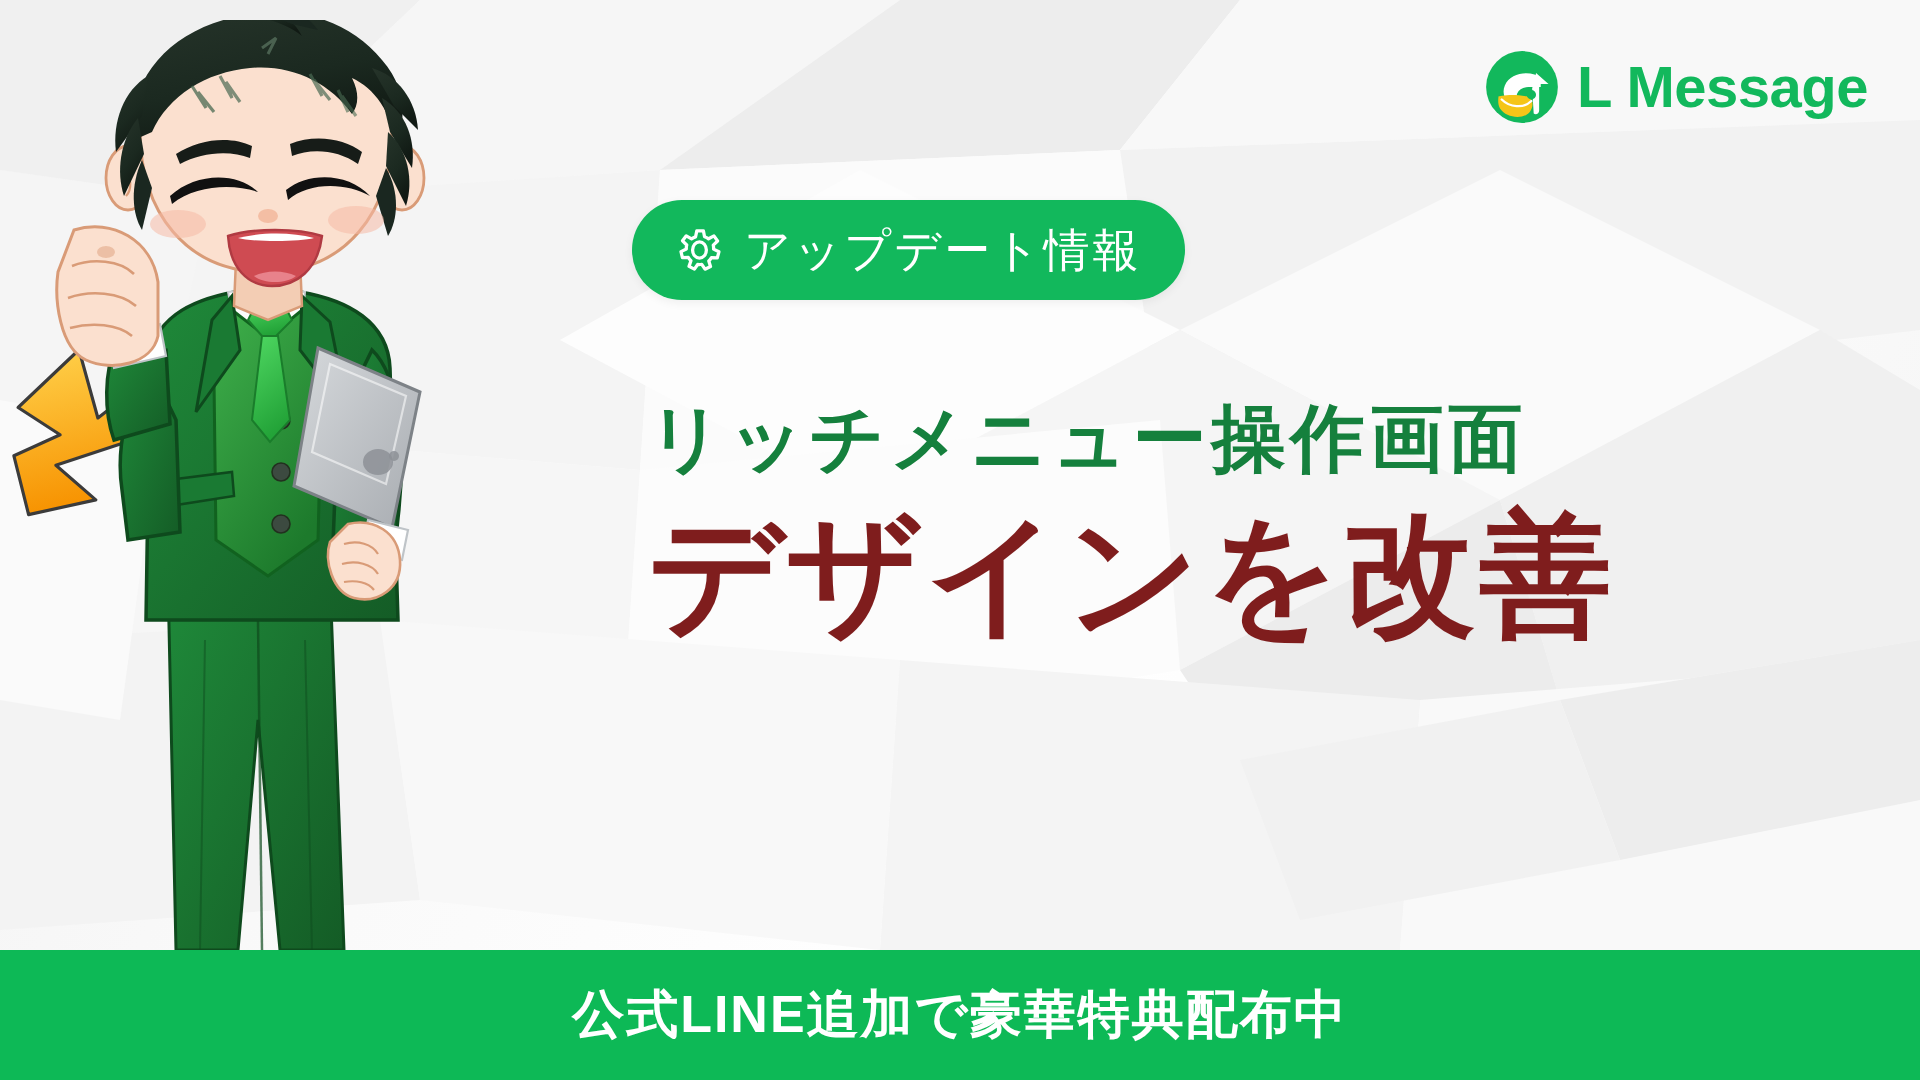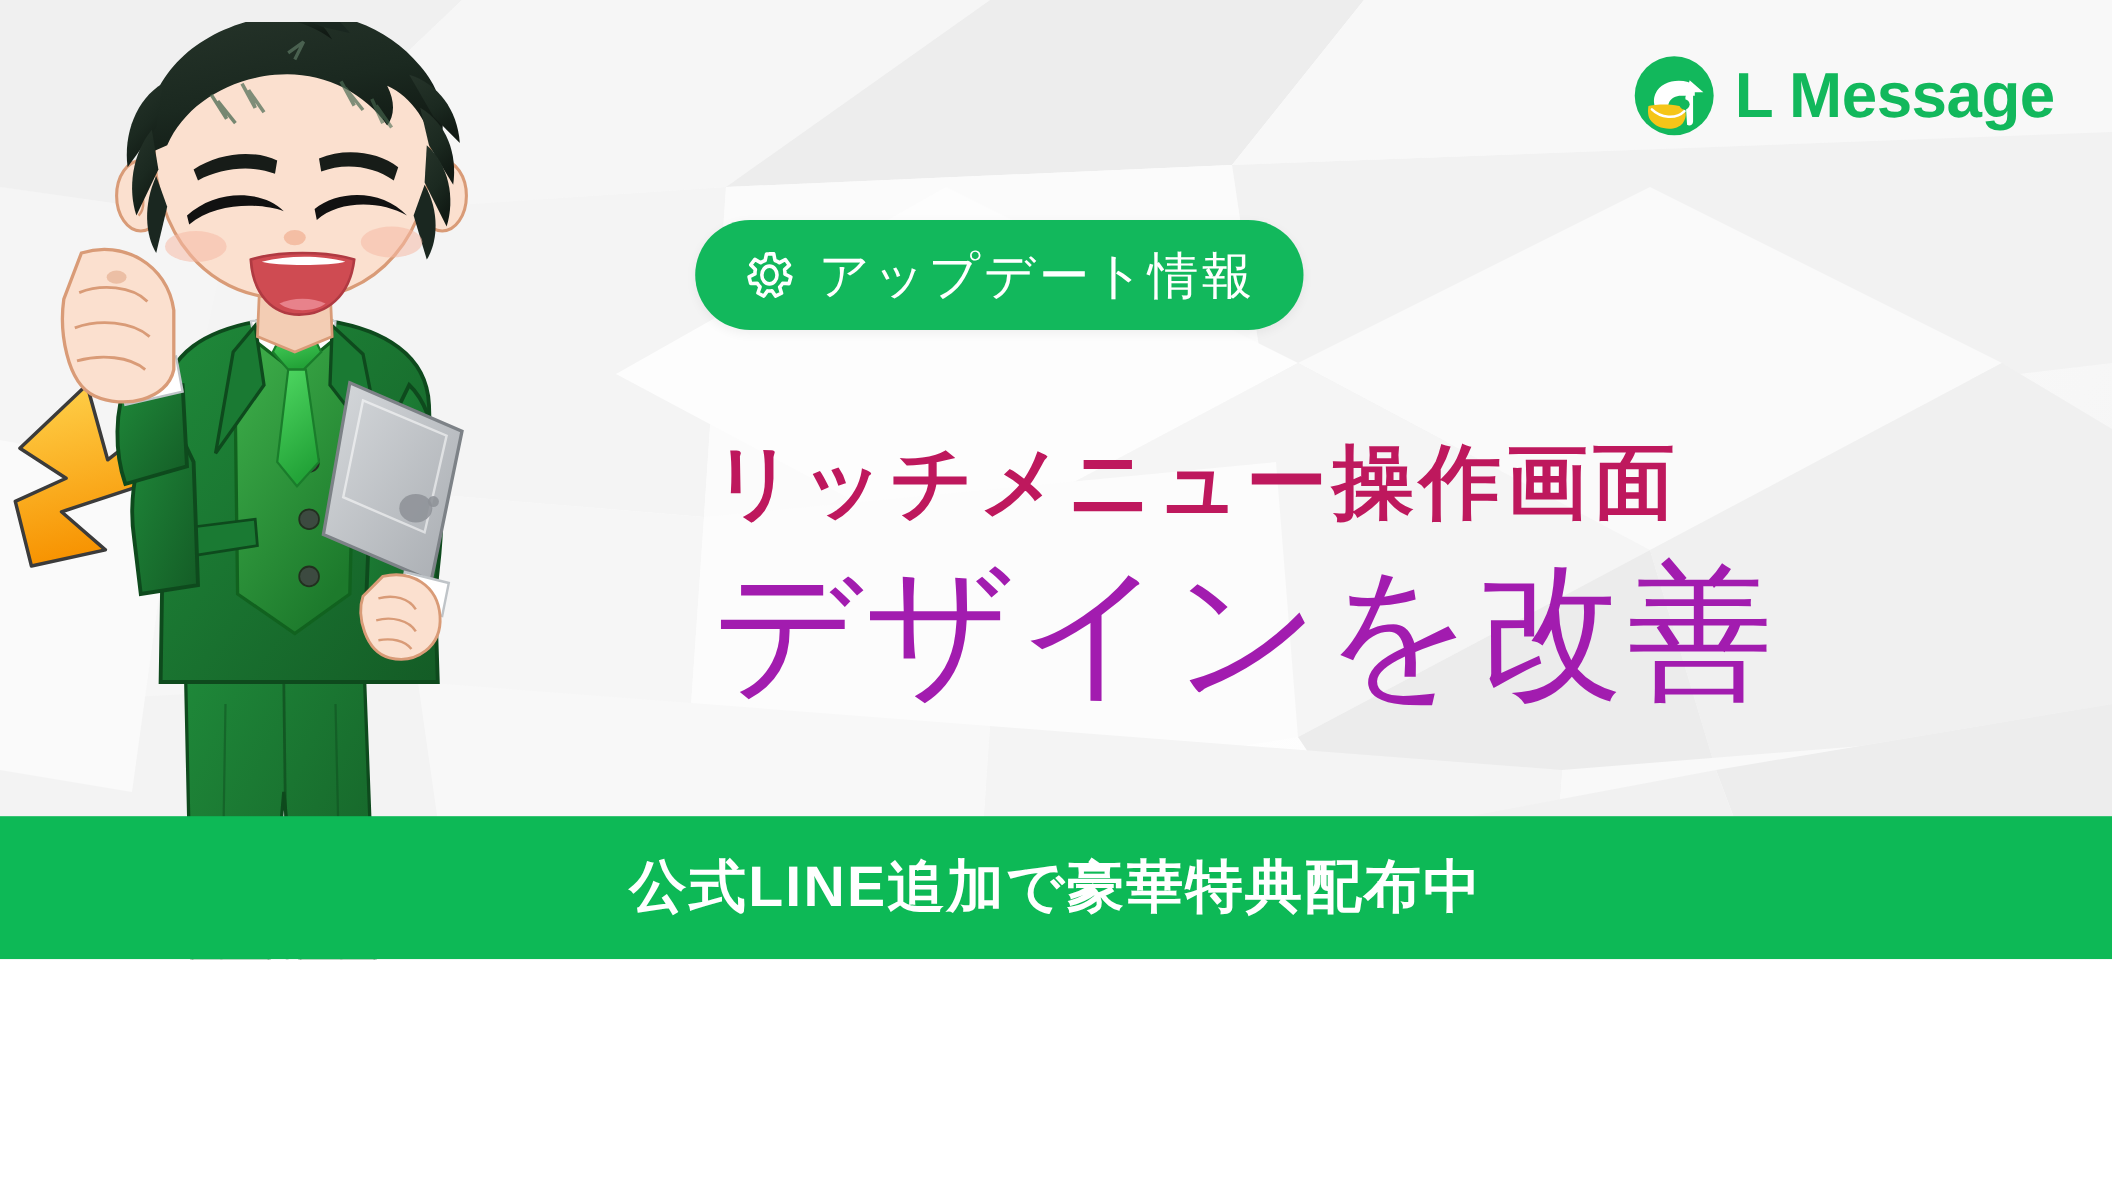--- a/index.html
+++ b/index.html
@@ -4,21 +4,21 @@
 <style>
   * { margin:0; padding:0; box-sizing:border-box; }
   html, body {
     width:1920px; height:1080px; overflow:hidden;
     font-family:"Liberation Sans","DejaVu Sans",sans-serif;
     background:#ffffff;
   }
 
   #banner{
     position:relative;
-    width:1920px; height:872px;
+    width:1920px; height:1080px;
     background:#f7f7f7;
     overflow:hidden;
   }
 
   
   .bg-layer{ position:absolute; inset:0; }
   .bg-base{
     position:absolute; inset:0;
     background:linear-gradient(115deg,#f2f2f2 0%,#fafafa 32%,#ffffff 58%,#f4f4f4 100%);
   }
@@ -76,31 +76,31 @@
     white-space:nowrap;
     line-height:1;
   }
 
   
   #headline-block{
     position:absolute; left:648px; top:400px;
     z-index:30; width:1220px;
   }
   .line-sub{
-    color:#be185d;
+    color:#15803d;
     font-size:74px;
     font-weight:700;
     letter-spacing:5px;
     line-height:1.05;
     white-space:nowrap;
   }
   .line-main{
-    color:#a21caf;
+    color:#7f1d1d;
     font-size:132px;
-    font-weight:400;
+    font-weight:700;
     letter-spacing:4px;
     line-height:1.08;
     margin-top:26px;
     white-space:nowrap;
   }
 
   
   #character{
     position:absolute; left:0px; top:20px;
     width:520px; height:950px;

